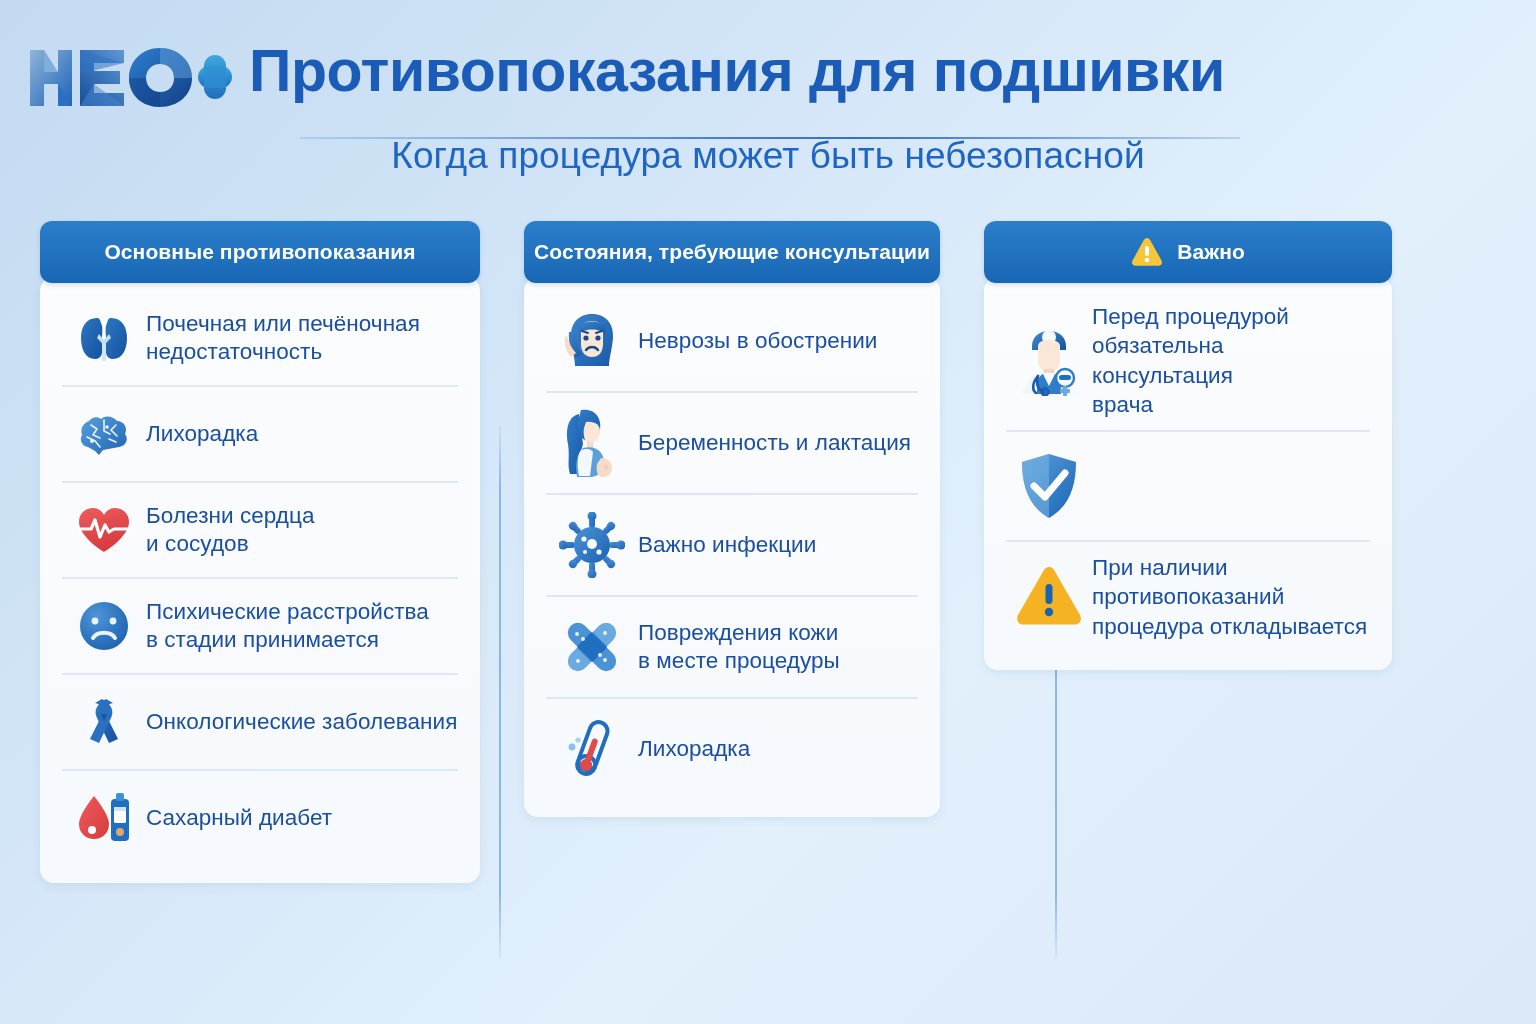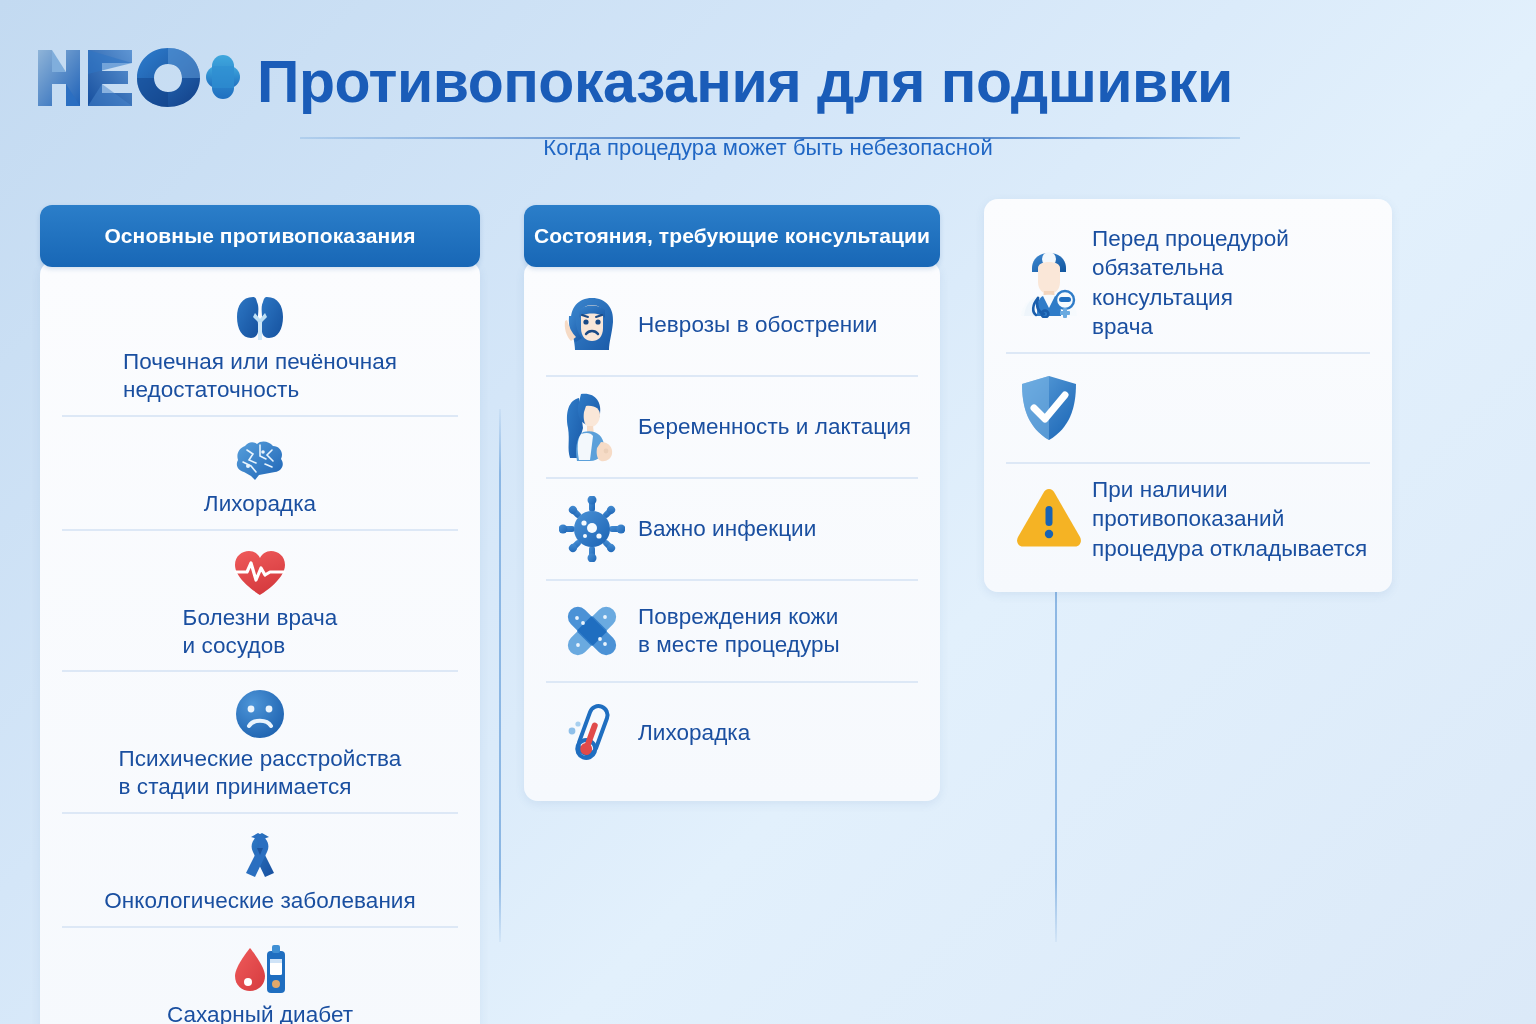--- a/index.html
+++ b/index.html
@@ -15,22 +15,22 @@
     position: relative;
   }
 
   
   .header {
     position: relative;
     padding-top: 42px;
   }
   .header-row {
     display: flex;
-    align-items: flex-end;
-    padding-left: 36px;
+    align-items: flex-start;
+    padding-left: 28px;
   }
   .logo {
     display: flex;
     align-items: center;
     height: 70px;
     margin-right: 16px;
     flex: none;
   }
   .title {
     font-size: 59px;
@@ -44,21 +44,21 @@
     position: absolute;
     left: 300px;
     top: 137px;
     width: 940px;
     height: 2px;
     background: linear-gradient(90deg, rgba(26,110,195,0.15) 0%, rgba(26,92,184,0.75) 45%, rgba(26,92,184,0.85) 60%, rgba(26,110,195,0.2) 100%);
   }
   .subtitle {
     margin-top: 23px;
     text-align: center;
-    font-size: 22px;
+    font-size: 37px;
     color: #1f66c4;
     letter-spacing: 0.1px;
   }
 
   
   .columns {
     position: relative;
     display: flex;
     padding: 44px 40px 0 40px;
     align-items: flex-start;
@@ -123,21 +123,21 @@
     align-items: center;
     justify-content: center;
   }
   .row-label {
     font-size: 22.5px;
     color: #1a4fa0;
     line-height: 1.24;
     letter-spacing: 0.05px;
     white-space: pre-line;
   }
-  .c1 .row { min-height: 72px; flex-direction: column; }
+  .c1 .row { min-height: 72px; }
   .c1 .row-icon { width: 84px; }
   .c2 .row { min-height: 78px; }
   .c2 .row-icon { width: 92px; }
   .c3 .row { min-height: 86px; }
   .c3 .row-icon { width: 86px; }
   .c3 .row-label { line-height: 1.3; }
 </style>
 </head>
 <body>
 
@@ -247,21 +247,21 @@
             <defs>
                 <linearGradient id="hrt" x1="0" y1="0" x2="0.4" y2="1">
                   <stop offset="0" stop-color="#ef5b5b"></stop>
                   <stop offset="1" stop-color="#d63b3f"></stop>
                 </linearGradient>
               </defs>
             <path d="M31 53 C31 53 6 38 6 23 C6 14 13 9 20 9 C25 9 29 12 31 16 C33 12 37 9 42 9 C49 9 56 14 56 23 C56 38 31 53 31 53 Z" fill="url(#hrt)"></path>
             <path d="M7 30 L18 30 L22 21 L27 38 L32 26 L36 33 L41 30 L55 30" stroke="#ffffff" stroke-width="3.2" fill="none" stroke-linejoin="round" stroke-linecap="round"></path>
           </svg>
         </div>
-        <div class="row-label">Болезни врача
+        <div class="row-label">Болезни сердца
 и сосудов</div>
       </div>
 
       <div class="row">
         <div class="row-icon">
           <svg width="62" height="62" viewBox="0 0 62 62">
             <defs>
                 <radialGradient id="sadg" cx="0.35" cy="0.3" r="0.85">
                   <stop offset="0" stop-color="#4d95d8"></stop>
                   <stop offset="1" stop-color="#1a5eac"></stop>
@@ -446,20 +446,30 @@
             <circle cx="19" cy="24" r="2.6" fill="#a8d0f0"></circle>
           </svg>
         </div>
         <div class="row-label">Лихорадка</div>
       </div>
 
     </div>
   </div>
 
   <div class="col col-3">
+    <div class="card-header">
+      <span class="header-warn-icon">
+        <svg width="32" height="30" viewBox="0 0 32 30">
+          <path d="M16 1 C17.6 1 18.6 2 19.3 3.3 L30.5 23.5 C31.8 26 30.4 28.8 27.6 28.8 L4.4 28.8 C1.6 28.8 0.2 26 1.5 23.5 L12.7 3.3 C13.4 2 14.4 1 16 1 Z" fill="#f5c53a"></path>
+          <rect x="14" y="9" width="4" height="10" rx="2" fill="#ffffff"></rect>
+          <circle cx="16" cy="23" r="2.3" fill="#ffffff"></circle>
+        </svg>
+      </span>
+      <span class="card-header-text">Важно</span>
+    </div>
     <div class="card-body c3">
 
       <div class="row">
         <div class="row-icon">
           <svg width="70" height="70" viewBox="0 0 70 70">
             <defs>
                 <linearGradient id="drc" x1="0" y1="0" x2="1" y2="1">
                   <stop offset="0" stop-color="#3f8ad2"></stop>
                   <stop offset="1" stop-color="#12569f"></stop>
                 </linearGradient>

